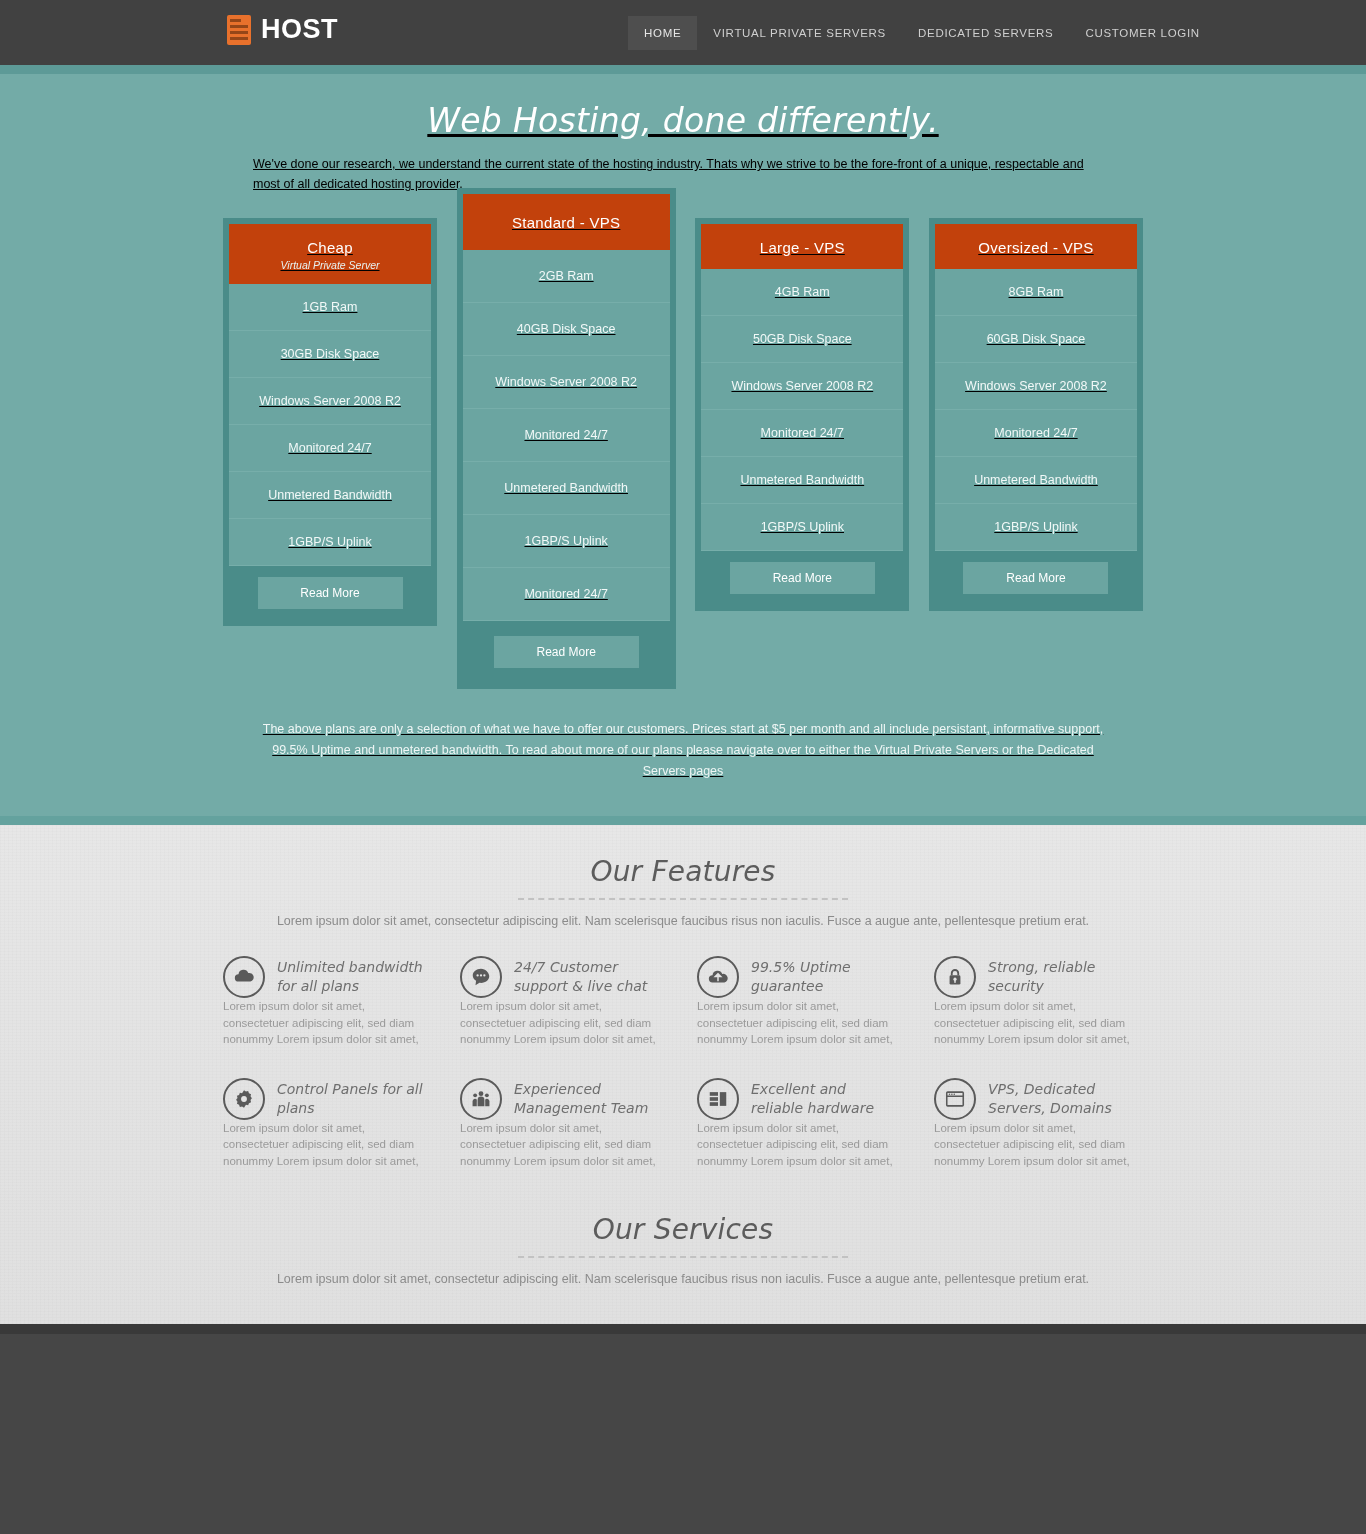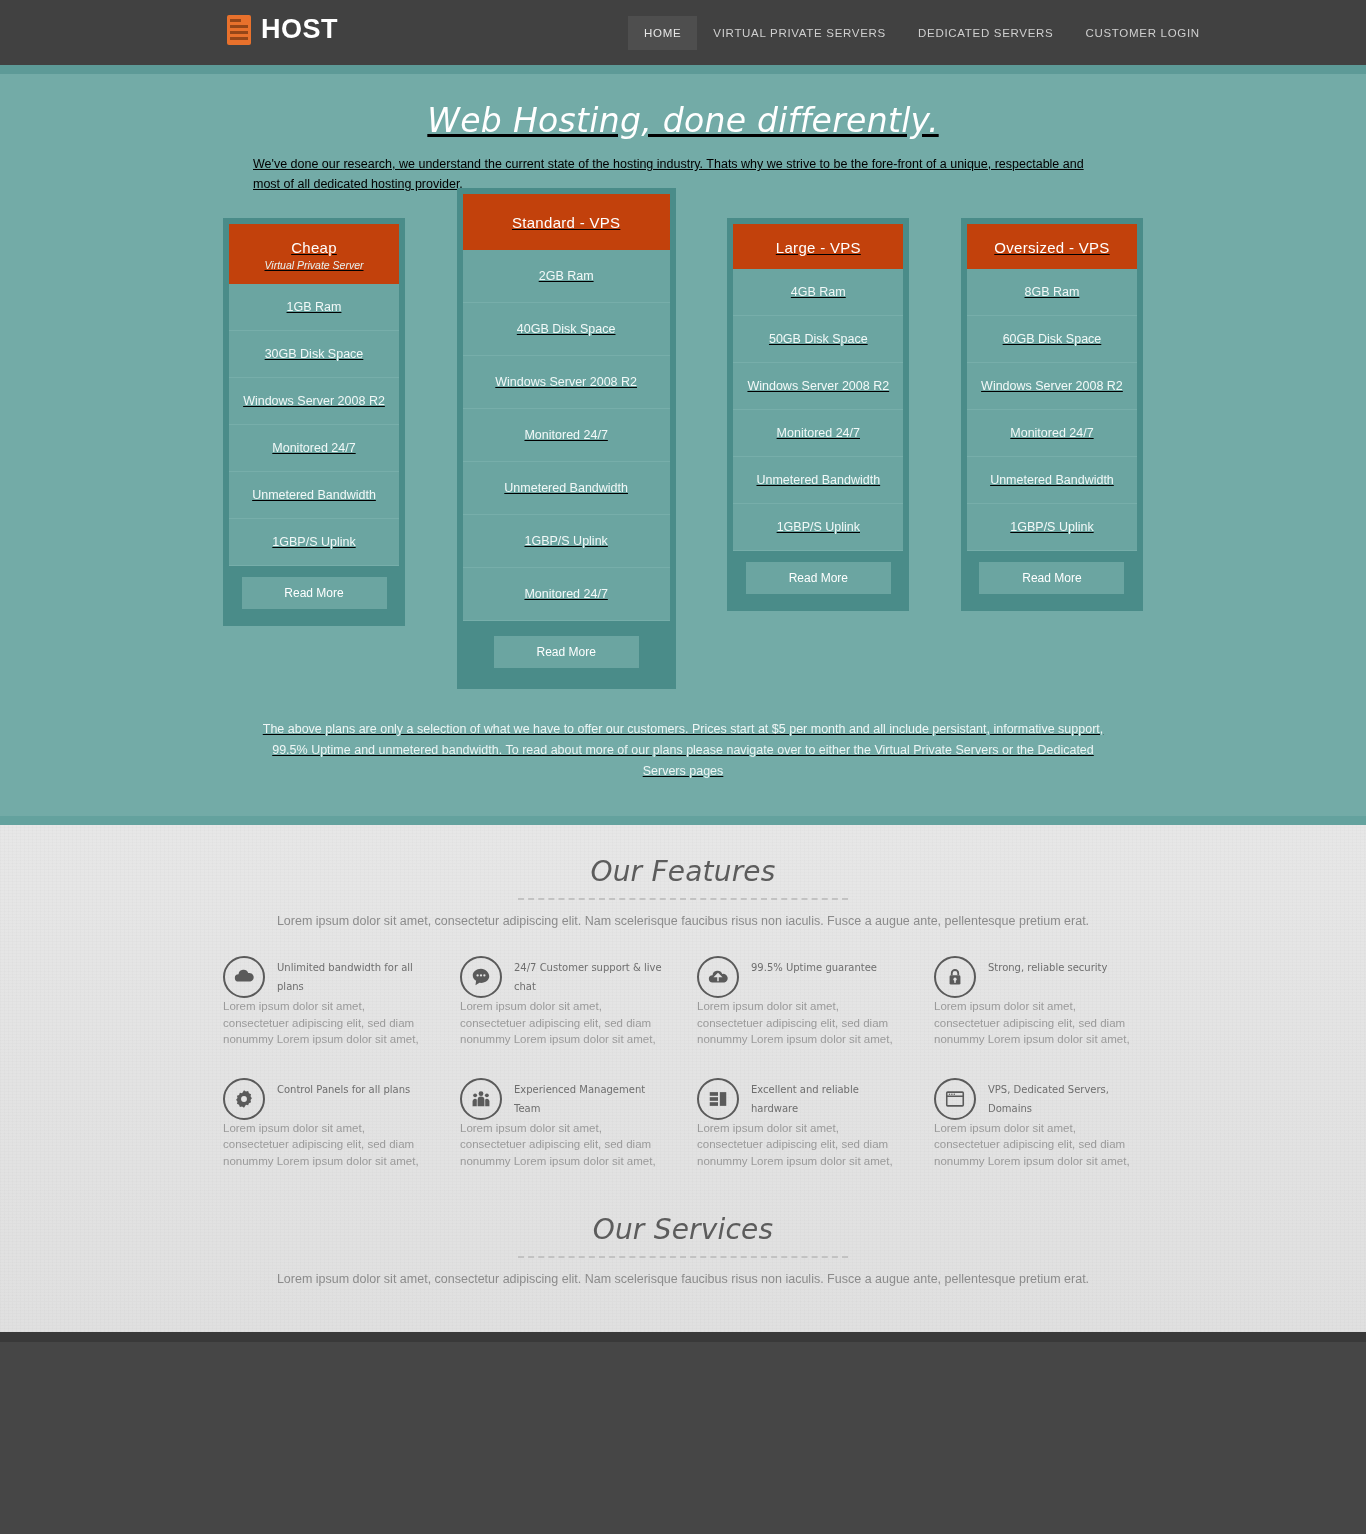--- a/index.html
+++ b/index.html
@@ -126,21 +126,21 @@
   
   .pricing {
     width: 920px;
     margin: 24px auto 0;
     display: flex;
     align-items: flex-start;
     justify-content: space-between;
     padding-bottom: 30px;
   }
   .plan {
-    width: 182px;
+    width: 214px;
     background: #4a8c89;
     padding: 6px;
   }
   .plan.featured {
     width: 219px;
     margin-top: -30px;
     background: #4a8c89;
   }
   .plan .phead {
     background: #c2410c;
@@ -196,21 +196,21 @@
     padding-bottom: 34px;
   }
 
   
   .light {
     background:
       repeating-linear-gradient(0deg, rgba(0,0,0,.012) 0 1px, transparent 1px 3px),
       repeating-linear-gradient(90deg, rgba(0,0,0,.012) 0 1px, transparent 1px 4px),
       linear-gradient(180deg, #e7e7e7 0%, #e3e3e3 50%, #e0e0e0 100%);
     padding-top: 30px;
-    padding-bottom: 40px;
+    padding-bottom: 32px;
   }
   .sec-head { text-align: center; margin-bottom: 6px; }
   .sec-head h2 {
     font-size: 28px;
     font-weight: normal;
     font-style: italic;
     color: #5c5c5c;
     font-family: "DejaVu Sans", sans-serif;
     letter-spacing: .2px;
   }
@@ -239,21 +239,22 @@
   .fi-top { display: flex; align-items: flex-start; gap: 12px; }
   .fi-icon {
     width: 42px; height: 42px;
     border: 2px solid #5a5a5a;
     border-radius: 50%;
     flex: none;
     display: flex; align-items: center; justify-content: center;
     color: #5a5a5a;
   }
   .fi-title {
-    font-size: 10px;
+    font-size: 14px;
+    font-style: italic;
     color: #6e6e6e;
     line-height: 19px;
     padding-top: 2px;
     font-family: "DejaVu Sans", sans-serif;
   }
   .fi-body {
     color: #9a9a9a;
     font-size: 11.5px;
     line-height: 16.5px;
   }

